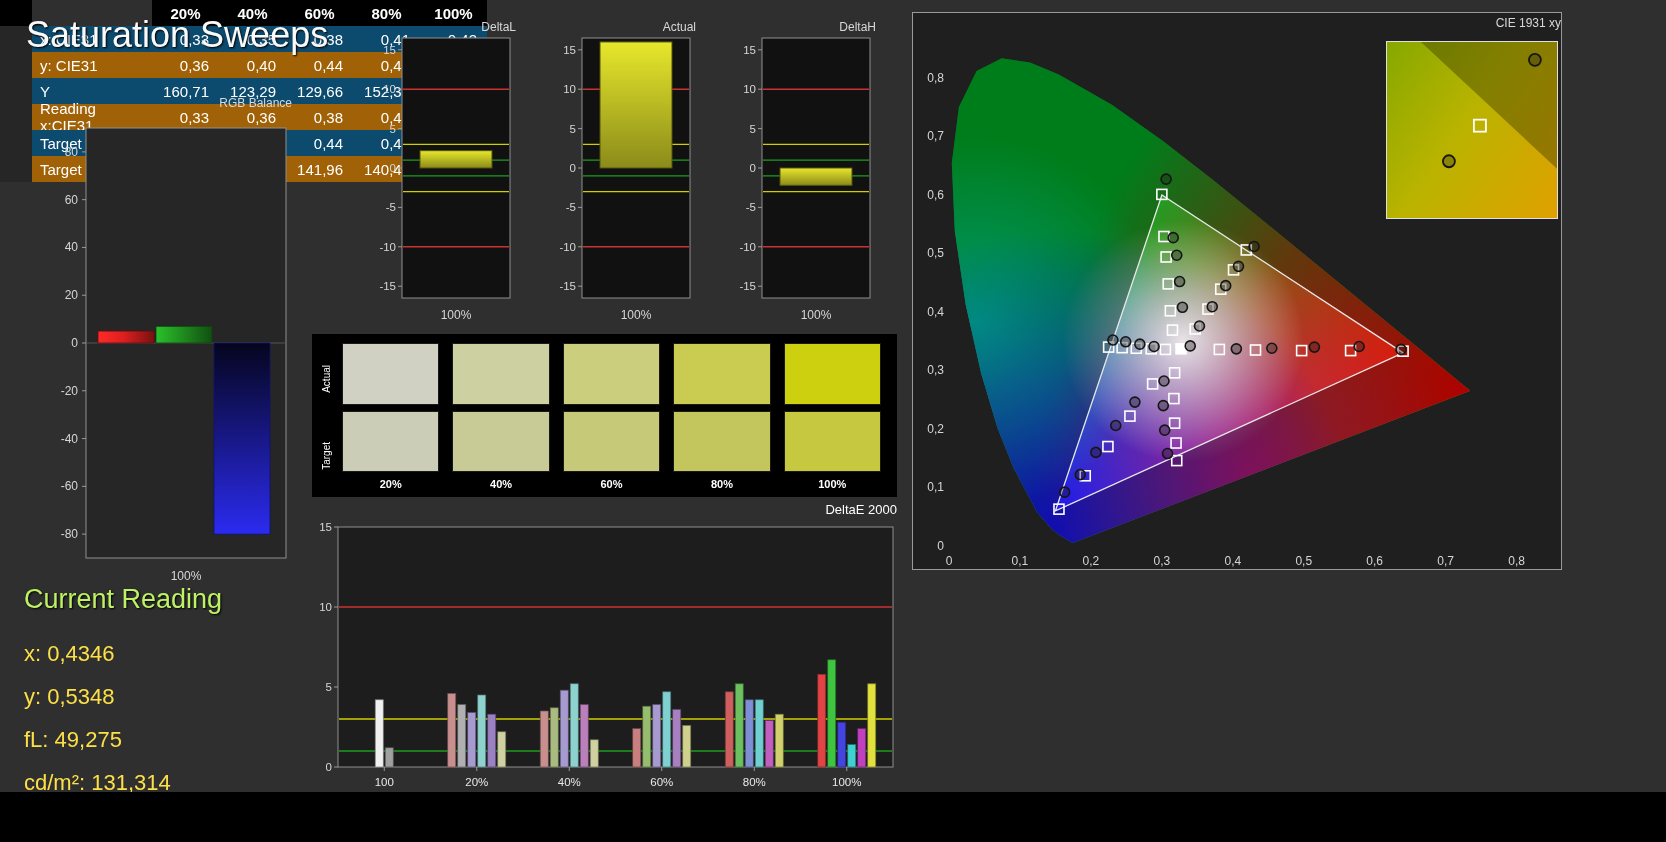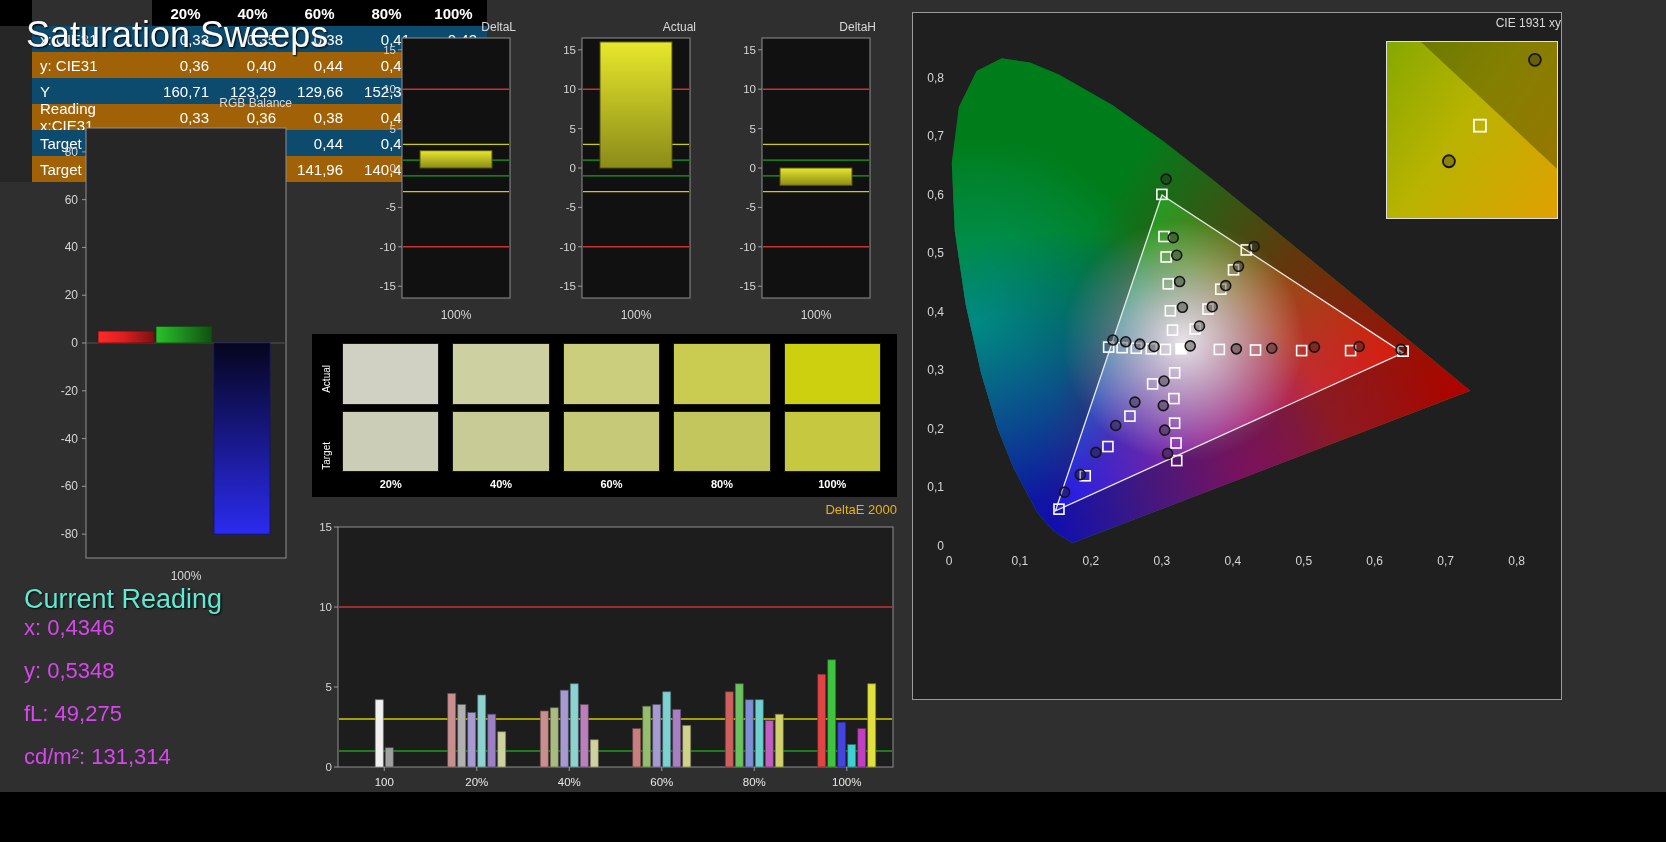--- a/index.html
+++ b/index.html
@@ -29,24 +29,24 @@
   .swatch-row-label { flex:1; display:flex; align-items:center; justify-content:center; }
   .swatch-row-label span { writing-mode:vertical-rl; transform:rotate(180deg); color:#fff; font-size:10px; }
   #swatch-main { flex:1; display:flex; flex-direction:column; }
   .swatch-row { flex:1; display:flex; gap:13px; padding:3px 6px; }
   .swatch { flex:1; border:1px solid #1a1a1a; }
   #swatch-percents { height:20px; display:flex; gap:13px; padding:0 6px; }
   .swatch-pct { flex:1; text-align:center; color:#fff; font-size:11px; font-weight:bold; line-height:18px; }
 
   
   #deltae-panel { left:312px; top:502px; width:585px; height:288px; }
-  #deltae-panel .chart-title { color:#eab308; font-size:13px; margin-bottom:2px; }
-
-  
-  #cie-panel { left:912px; top:12px; width:650px; height:688px; background:#1f1f1f; border:1px solid #9a9a9a; }
+  #deltae-panel .chart-title { color:#ffffff; font-size:13px; margin-bottom:2px; }
+
+  
+  #cie-panel { left:912px; top:12px; width:650px; height:558px; background:#1f1f1f; border:1px solid #9a9a9a; }
   #cie-panel .chart-title { margin-top:3px; }
   #cie-svg { position:absolute; left:2px; top:20px; }
   #cie-inset { position:absolute; left:473px; top:28px; width:172px; height:178px; border:1px solid #e0e0e0;
     background:linear-gradient(125deg,#86a800 0%,#b9b300 45%,#e0a000 100%); }
   #cie-inset .dimzone { position:absolute; inset:0; clip-path:polygon(20% 0,100% 0,100% 72%); background:rgba(45,45,0,0.38); }
   #cie-inset svg { position:absolute; inset:0; }
 
   
   #cie-table { left:915px; top:578px; display:grid; grid-template-columns:32px 120px repeat(5,67px); grid-auto-rows:26px; font-size:15px; }
   .t-cell { display:flex; align-items:center; }
@@ -54,22 +54,22 @@
   .t-spacer { background:transparent; }
   .t-head { background:#000; color:#fff; justify-content:center; font-weight:bold; }
   .t-label { padding-left:8px; color:#fff; }
   .t-val { justify-content:flex-end; padding-right:10px; color:#fff; }
   .shade-dark { background:#0c4a6e; }
   .shade-light { background:#a16207; }
   .t-rowcorner { background:#262626; }
 
   
   #current-reading { left:24px; top:584px; }
-  #current-reading .cr-title { font-size:27px; color:#5eead4; margin-bottom:0; text-shadow:1px 1px 2px #000; }
-  .cr-line { font-size:22px; color:#d946ef; margin-bottom:17px; }
+  #current-reading .cr-title { font-size:27px; color:#bef264; margin-bottom:26px; text-shadow:1px 1px 2px #000; }
+  .cr-line { font-size:22px; color:#fde047; margin-bottom:17px; }
 
   #footer-band { left:0; top:792px; width:1666px; height:50px; background:#000; }
 </style>
 </head>
 <body>
 
 <div id="main-title" class="abs">Saturation Sweeps</div>
 
 <div id="rgb-chart" class="abs">
   <div class="chart-title">RGB Balance</div>

